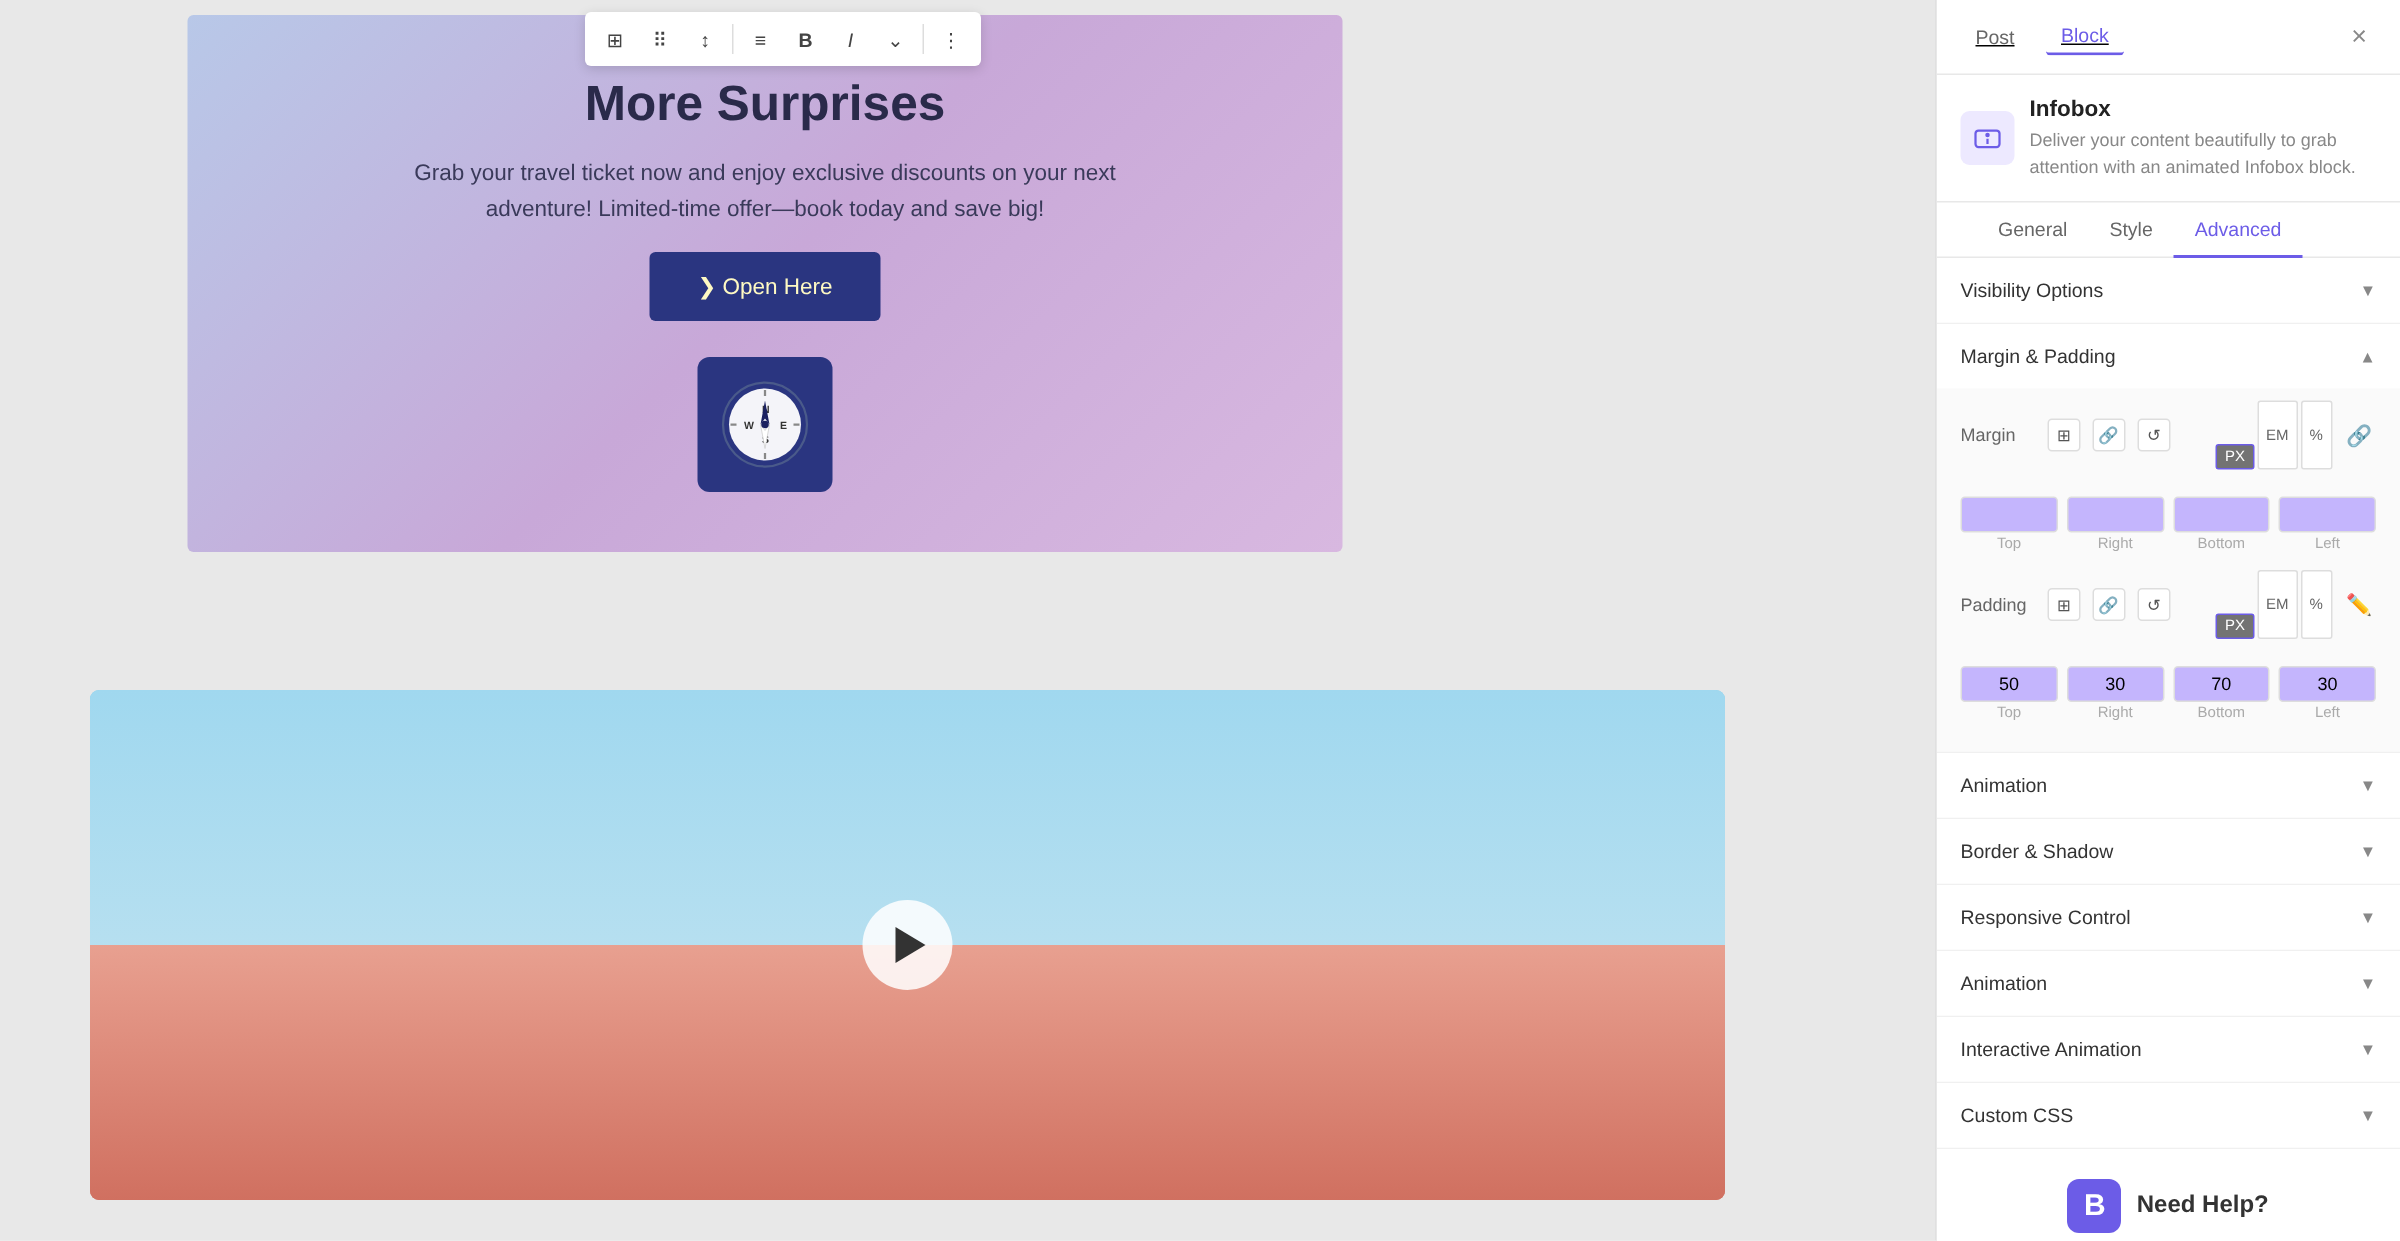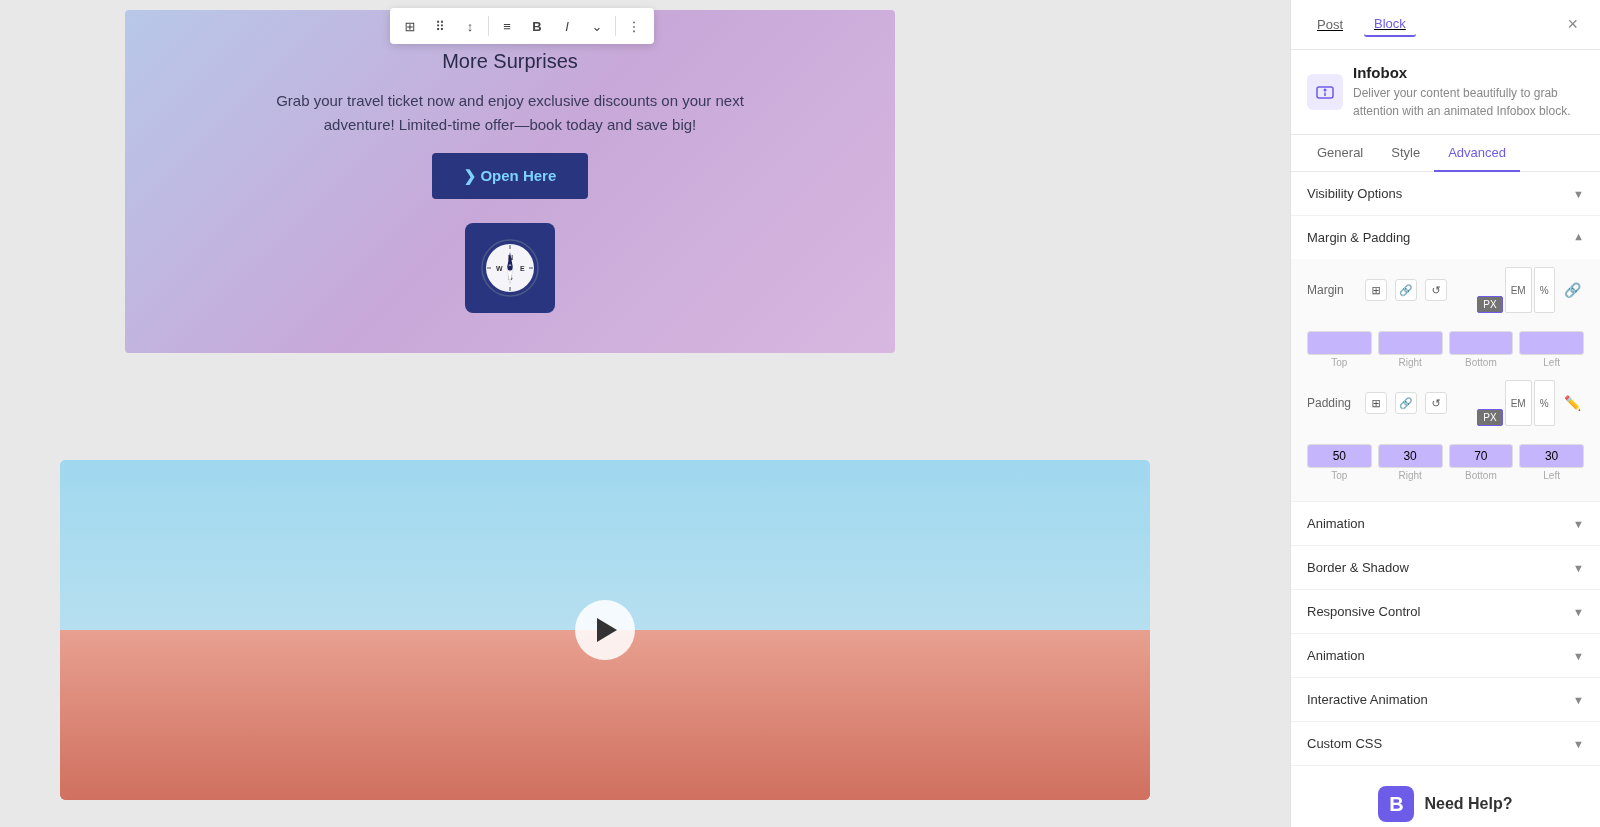--- a/index.html
+++ b/index.html
@@ -55,42 +55,41 @@
       background: linear-gradient(135deg, #b8c8e8 0%, #c8a8d8 50%, #d8b8e0 100%);
       border-radius: 4px;
       padding: 40px 60px;
       text-align: center;
       display: flex;
       flex-direction: column;
       align-items: center;
       gap: 16px;
     }
     .infobox-title {
-      font-size: 20px;
-      font-weight: 400;
+      font-size: 33px;
+      font-weight: 700;
       color: #2a2a4a;
     }
     .infobox-text {
       font-size: 15px;
       color: #3a3a5a;
       line-height: 1.6;
       max-width: 500px;
     }
     .infobox-btn {
       background: #2a3580;
-      color: #7dd3fc;
+      color: #fef9c3;
       border: none;
       padding: 14px 32px;
       border-radius: 4px;
       font-size: 15px;
       cursor: pointer;
       display: flex;
       align-items: center;
       gap: 8px;
-      font-weight: bold;
     }
     .infobox-icon-wrap {
       background: #2a3580;
       border-radius: 8px;
       width: 90px;
       height: 90px;
       display: flex;
       align-items: center;
       justify-content: center;
       margin-top: 8px;
@@ -203,21 +202,21 @@
       font-size: 12px;
       color: #888;
       line-height: 1.5;
       margin-top: 3px;
     }
 
     
     .tab-row {
       display: flex;
       border-bottom: 1px solid #e8e8e8;
-      padding: 0 12px;
+      padding: 0 27px;
     }
     .tab-item {
       padding: 10px 14px;
       font-size: 13px;
       color: #666;
       cursor: pointer;
       border: none;
       background: transparent;
       border-bottom: 2px solid transparent;
       margin-bottom: -1px;

